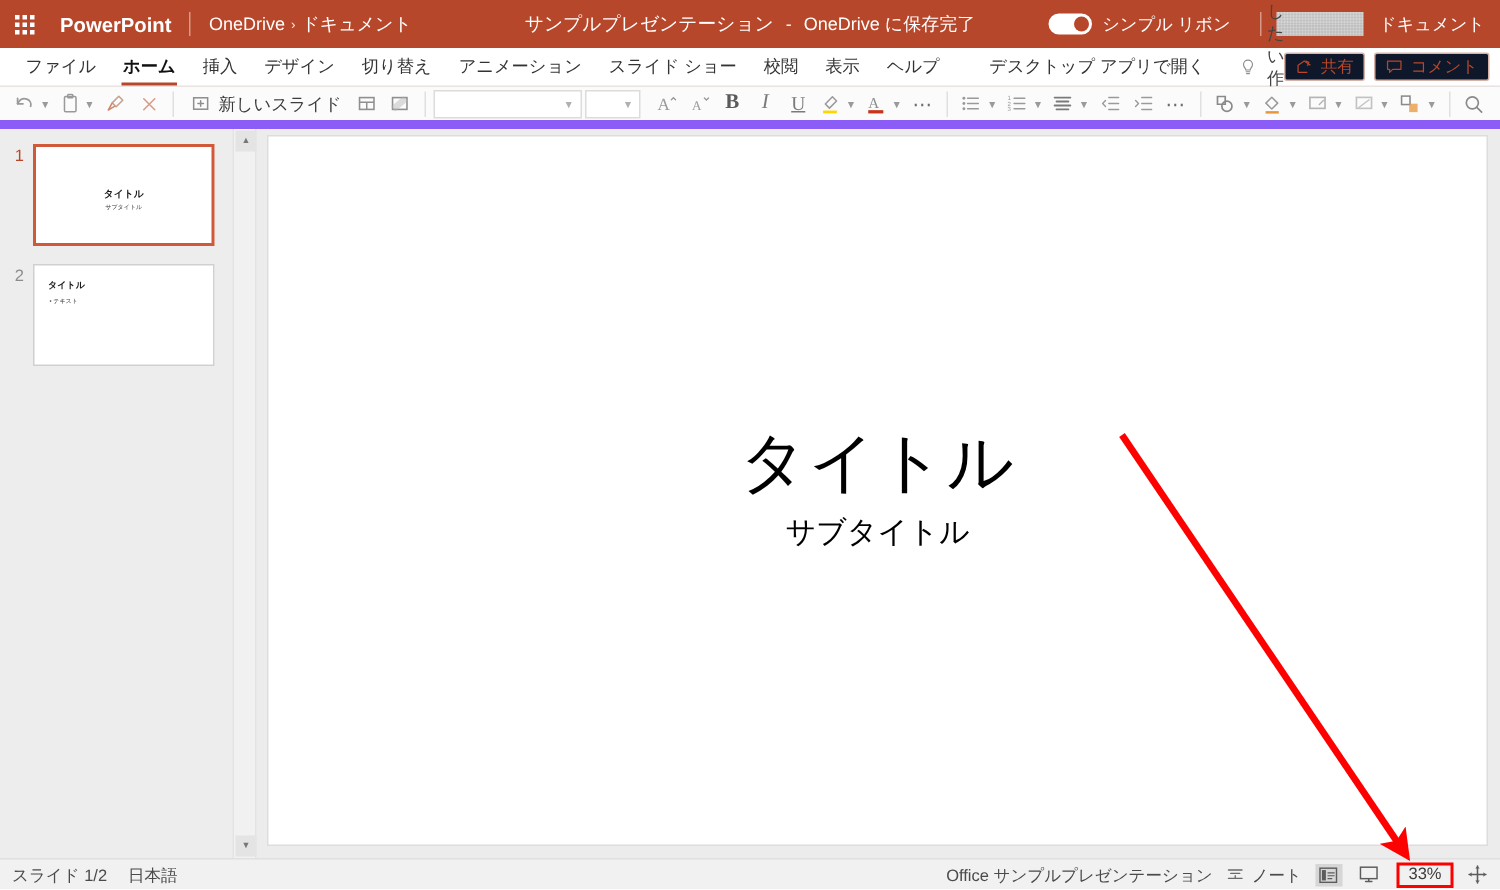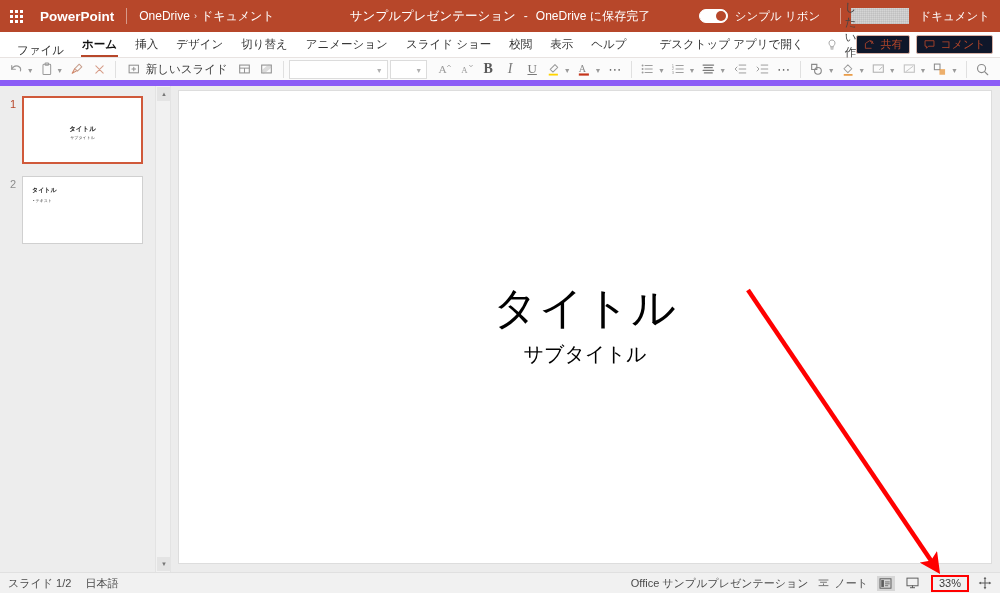--- a/index.html
+++ b/index.html
@@ -91,21 +91,21 @@
     background: #ffffff;
     border-bottom: 1px solid #e8e3e1;
     display: flex; align-items: center;
     font-size: 11.5px; color: #333333;
   }
   .tab {
     padding: 0 9px; height: 26px;
     display: flex; align-items: center;
     position: relative; cursor: pointer; white-space: nowrap;
   }
-  .tab:first-child { margin-left: 8px; align-items: flex-end; }
+  .tab:first-child { margin-left: 8px; }
   .tab.active { font-weight: 700; color: #111111; }
   .tab.active::after {
     content: ""; position: absolute;
     left: 8px; right: 8px; bottom: 1px; height: 2px;
     background: #b7472a;
   }
   .tab-extra { padding: 0 10px; cursor: pointer; white-space: nowrap; margin-left: 14px; }
   .tellme { display: flex; align-items: center; gap: 7px; margin-left: 12px; cursor: text; color: #444; }
   .bulb { width: 12px; height: 12px; flex: none; }
   .tabbar-right { margin-left: auto; display: flex; align-items: center; gap: 6px; padding-right: 9px; }

